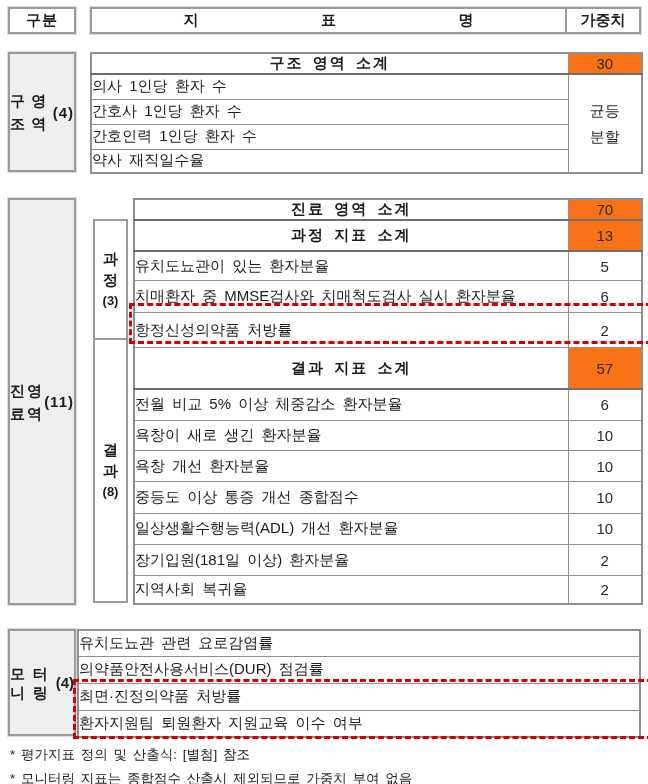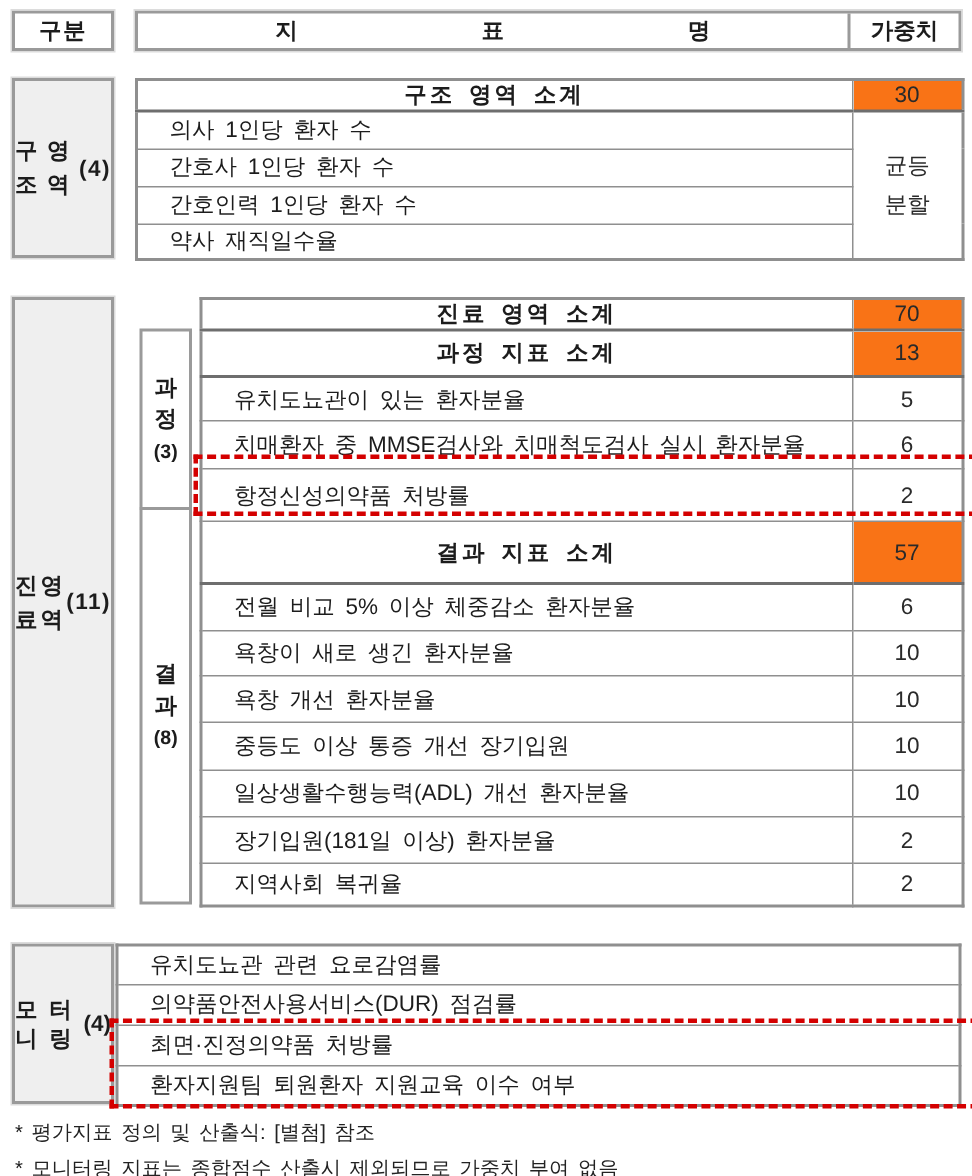--- a/index.html
+++ b/index.html
@@ -61,21 +61,21 @@
     table-layout:fixed;
     background:#fff;
   }
   table.grid td {
     border:1px solid #8f8f8f;
     font-size:15px;
     vertical-align:middle;
     overflow:hidden; white-space:nowrap;
   }
   table.grid { border:2px solid #8f8f8f; }
-  td.name { text-align:left; padding-left:21px; word-spacing:3px; }
+  td.name { text-align:left; padding-left:0; word-spacing:3px; }
   td.wt   { text-align:center; color:#2a2a2a; font-size:14px; }
   tr.sub-row td { font-weight:bold; border-bottom:2px solid #6e6e6e; }
   tr.sub-row td.name { text-align:center; padding-left:0; letter-spacing:2px; }
   tr.sub-row td.wt { background:#f97316; font-weight:normal; }
   td.merged-wt { text-align:center; font-size:15px; line-height:26px; word-spacing:0; }
 
   .tbl1 { width:551px; }
   .tbl1 col.c-name { width:477px; } .tbl1 col.c-wt { width:74px; }
   .tbl2 { width:508px; }
   .tbl2 col.c-name { width:434px; } .tbl2 col.c-wt { width:74px; }
@@ -219,21 +219,21 @@
       </tr>
       <tr style="height:30px;">
         <td class="name">욕창이 새로 생긴 환자분율</td>
         <td class="wt">10</td>
       </tr>
       <tr style="height:30px;">
         <td class="name">욕창 개선 환자분율</td>
         <td class="wt">10</td>
       </tr>
       <tr style="height:31px;">
-        <td class="name">중등도 이상 통증 개선 장기입원</td>
+        <td class="name">중등도 이상 통증 개선 종합점수</td>
         <td class="wt">10</td>
       </tr>
       <tr style="height:31px;">
         <td class="name">일상생활수행능력(ADL) 개선 환자분율</td>
         <td class="wt">10</td>
       </tr>
       <tr style="height:30px;">
         <td class="name">장기입원(181일 이상) 환자분율</td>
         <td class="wt">2</td>
       </tr>

